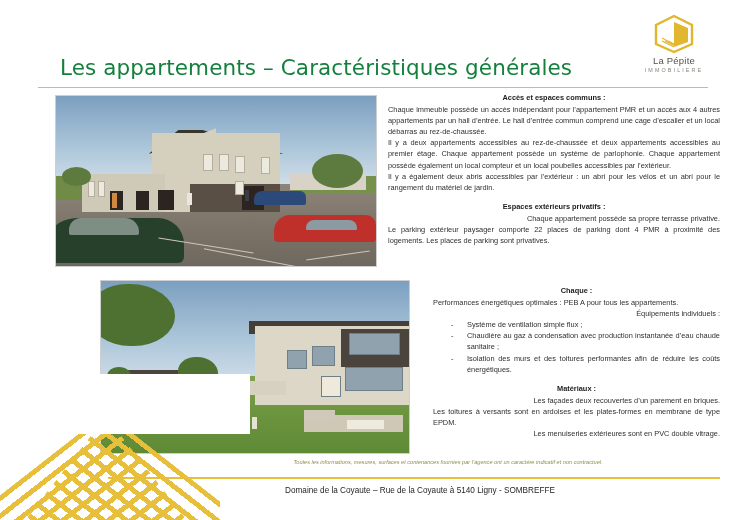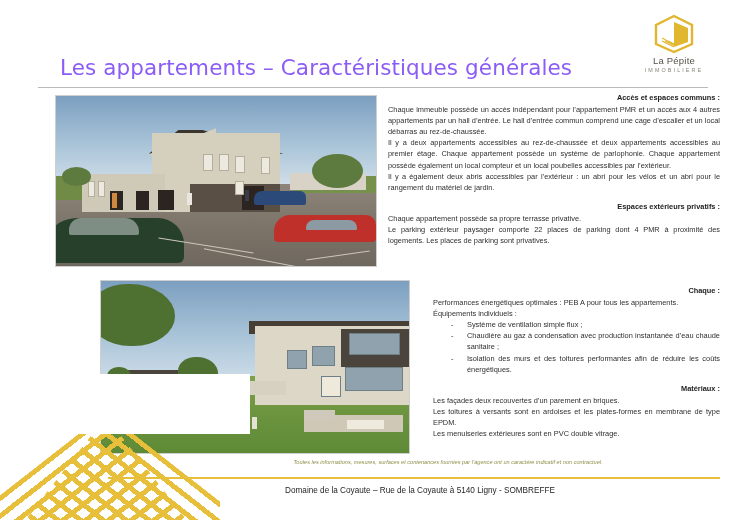--- a/index.html
+++ b/index.html
@@ -93,21 +93,21 @@
     margin-top: 1px;
   }
 
   
   .title {
     position: absolute;
     left: 60px;
     top: 55px;
     font-family: "DejaVu Sans", sans-serif;
     font-size: 21.5px;
-    color: #8b5cf6;
+    color: #15803d;
     letter-spacing: .1px;
     white-space: nowrap;
   }
   .title-rule {
     position: absolute;
     left: 38px;
     right: 28px;
     top: 87px;
     height: 1px;
     background: #b9b9b9;
@@ -207,25 +207,25 @@
     font-size: 7.4px;
     line-height: 11.1px;
     color: #2e2e2e;
     text-align: justify;
   }
   .block { margin-bottom: 8px; }
   .block.tight { margin-bottom: 0; }
   .heading {
     font-weight: bold;
     color: #1c1c1c;
-    text-align: right;
+    text-align: center;
     margin-bottom: 1px;
   }
   .para { margin: 0; }
-  .para.left { text-align: left; }
+  .para.left { text-align: right; }
   .bullets {
     margin: 0;
     padding: 0;
     list-style: none;
   }
   .bullets li {
     position: relative;
     padding-left: 34px;
     text-align: justify;
   }

